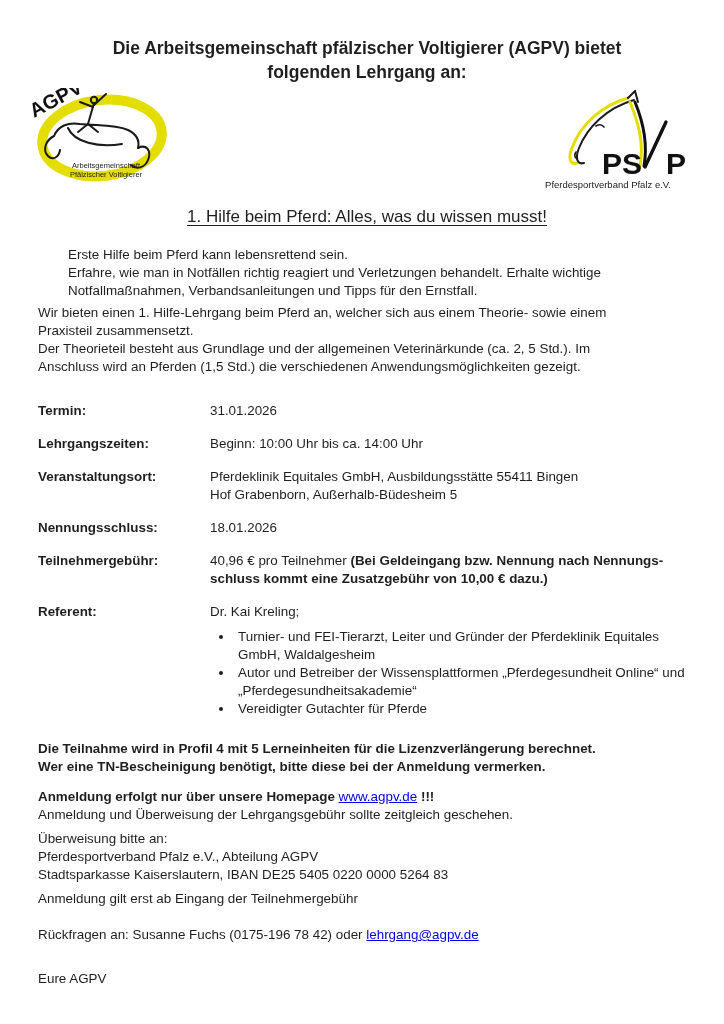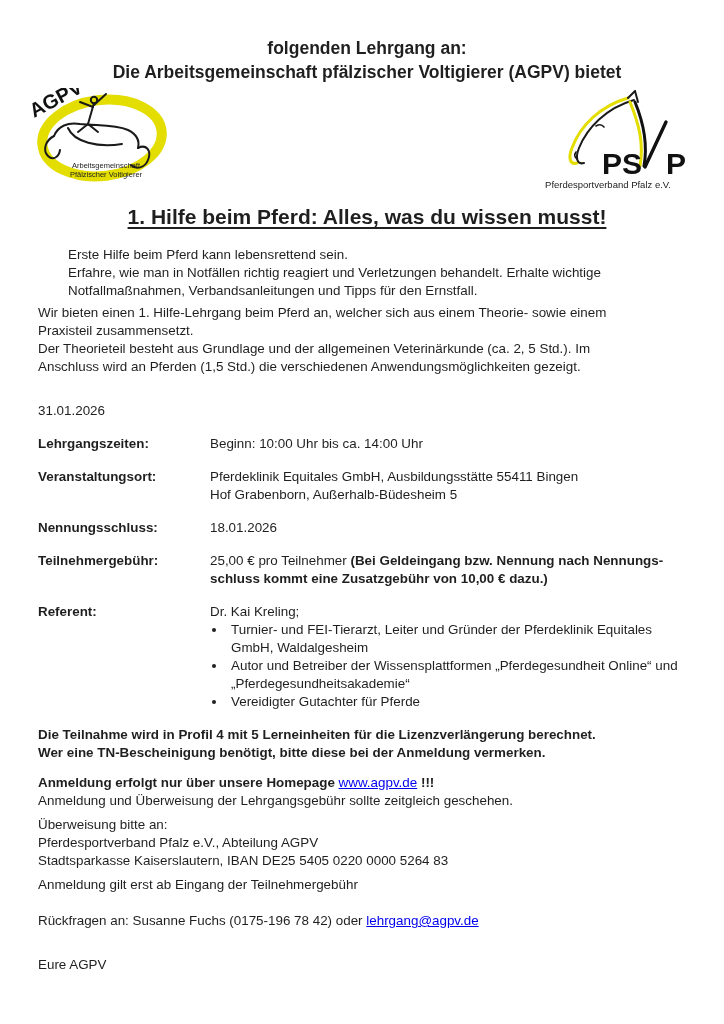--- a/index.html
+++ b/index.html
@@ -19,50 +19,50 @@
   .doc-title{
     text-align:center;font-weight:bold;font-size:17.5px;line-height:24px;
   }
   .logos-row{
     display:flex;justify-content:space-between;align-items:flex-start;
     margin-top:4px;height:104px;
   }
   .logo-agpv{margin-left:-14px;}
   .logo-psvp{margin-right:0px;margin-top:2px;}
   .course-heading{
-    text-align:center;font-weight:bold;font-size:21px;line-height:22px;
+    text-align:center;font-weight:normal;font-size:17px;line-height:22px;
     margin-top:14px;
   }
   .course-heading span{text-decoration:underline;text-underline-offset:3px;}
   .para{margin-top:18px;margin-left:30px;}
   .para2{margin-top:4px;}
   .details{margin-top:26px;}
   .detail-row{display:flex;margin-bottom:15px;}
   .detail-label{width:172px;flex:0 0 172px;font-weight:bold;}
   .detail-value{flex:1;}
   .bold{font-weight:bold;}
-  ul.ref-bullets{margin:0;padding-left:17px;list-style-type:disc;}
+  ul.ref-bullets{margin:7px;padding-left:17px;list-style-type:disc;}
   ul.ref-bullets li{padding-left:4px;}
   .notes-block{margin-top:15px;font-weight:bold;}
   .line-anmeldung{margin-top:12px;}
   .link{color:var(--link);text-decoration:underline;cursor:pointer;}
   .line-ueberweisung{margin-top:6px;}
   .line-gilt{margin-top:6px;font-weight:normal;}
   .line-rueckfragen{margin-top:18px;}
   .signoff{margin-top:26px;}
   svg text{font-family:"Liberation Sans","DejaVu Sans",sans-serif;}
 </style>
 </head>
 <body>
 
 <div class="page">
 
   <div class="doc-title">
+    <div>Die Arbeitsgemeinschaft pfälzischer Voltigierer (AGPV) bietet</div>
     <div>folgenden Lehrgang an:</div>
-    <div>Die Arbeitsgemeinschaft pfälzischer Voltigierer (AGPV) bietet</div>
   </div>
 
   <div class="logos-row">
     <svg class="logo-agpv" width="150" height="100" viewBox="0 0 150 100" aria-hidden="true">
       <ellipse cx="78" cy="50" rx="60" ry="38" fill="none" style="stroke:var(--logo-yellow)" stroke-width="10" transform="rotate(-7 78 50)"></ellipse>
       <g stroke="#1a1a1a" stroke-width="2" fill="none" stroke-linecap="round">
         <path d="M30,48 c-8,4 -12,14 -6,20 c5,5 11,1 12,-6"></path>
         <path d="M30,48 c4,-10 14,-14 26,-12 c16,2 34,0 48,6 c8,4 12,10 10,18"></path>
         <path d="M114,60 c8,-4 14,2 10,12 c-3,8 -12,10 -17,5"></path>
         <path d="M44,40 c6,14 30,20 54,16"></path>
@@ -111,20 +111,21 @@
   <div class="para2">
     <div>Wir bieten einen 1. Hilfe-Lehrgang beim Pferd an, welcher sich aus einem Theorie- sowie einem</div>
     <div>Praxisteil zusammensetzt.</div>
     <div>Der Theorieteil besteht aus Grundlage und der allgemeinen Veterinärkunde (ca. 2, 5 Std.). Im</div>
     <div>Anschluss wird an Pferden (1,5 Std.) die verschiedenen Anwendungsmöglichkeiten gezeigt.</div>
   </div>
 
   <div class="details">
 
     <div class="detail-row">
+      <div class="detail-label">Termin:</div>
       <div class="detail-value">31.01.2026</div>
     </div>
 
     <div class="detail-row">
       <div class="detail-label">Lehrgangszeiten:</div>
       <div class="detail-value">Beginn: 10:00 Uhr bis ca. 14:00 Uhr</div>
     </div>
 
     <div class="detail-row">
       <div class="detail-label">Veranstaltungsort:</div>
@@ -135,21 +136,21 @@
     </div>
 
     <div class="detail-row">
       <div class="detail-label">Nennungsschluss:</div>
       <div class="detail-value">18.01.2026</div>
     </div>
 
     <div class="detail-row">
       <div class="detail-label">Teilnehmergebühr:</div>
       <div class="detail-value">
-        <span>25,00 € pro Teilnehmer </span><span class="bold">(Bei Geldeingang bzw. Nennung nach Nennungs-</span><br>
+        <span>40,96 € pro Teilnehmer </span><span class="bold">(Bei Geldeingang bzw. Nennung nach Nennungs-</span><br>
         <span class="bold">schluss kommt eine Zusatzgebühr von 10,00 € dazu.)</span>
       </div>
     </div>
 
     <div class="detail-row">
       <div class="detail-label">Referent:</div>
       <div class="detail-value">
         <div>Dr. Kai Kreling;</div>
         <ul class="ref-bullets">
           <li>Turnier- und FEI-Tierarzt, Leiter und Gründer der Pferdeklinik Equitales GmbH, Waldalgesheim</li>

